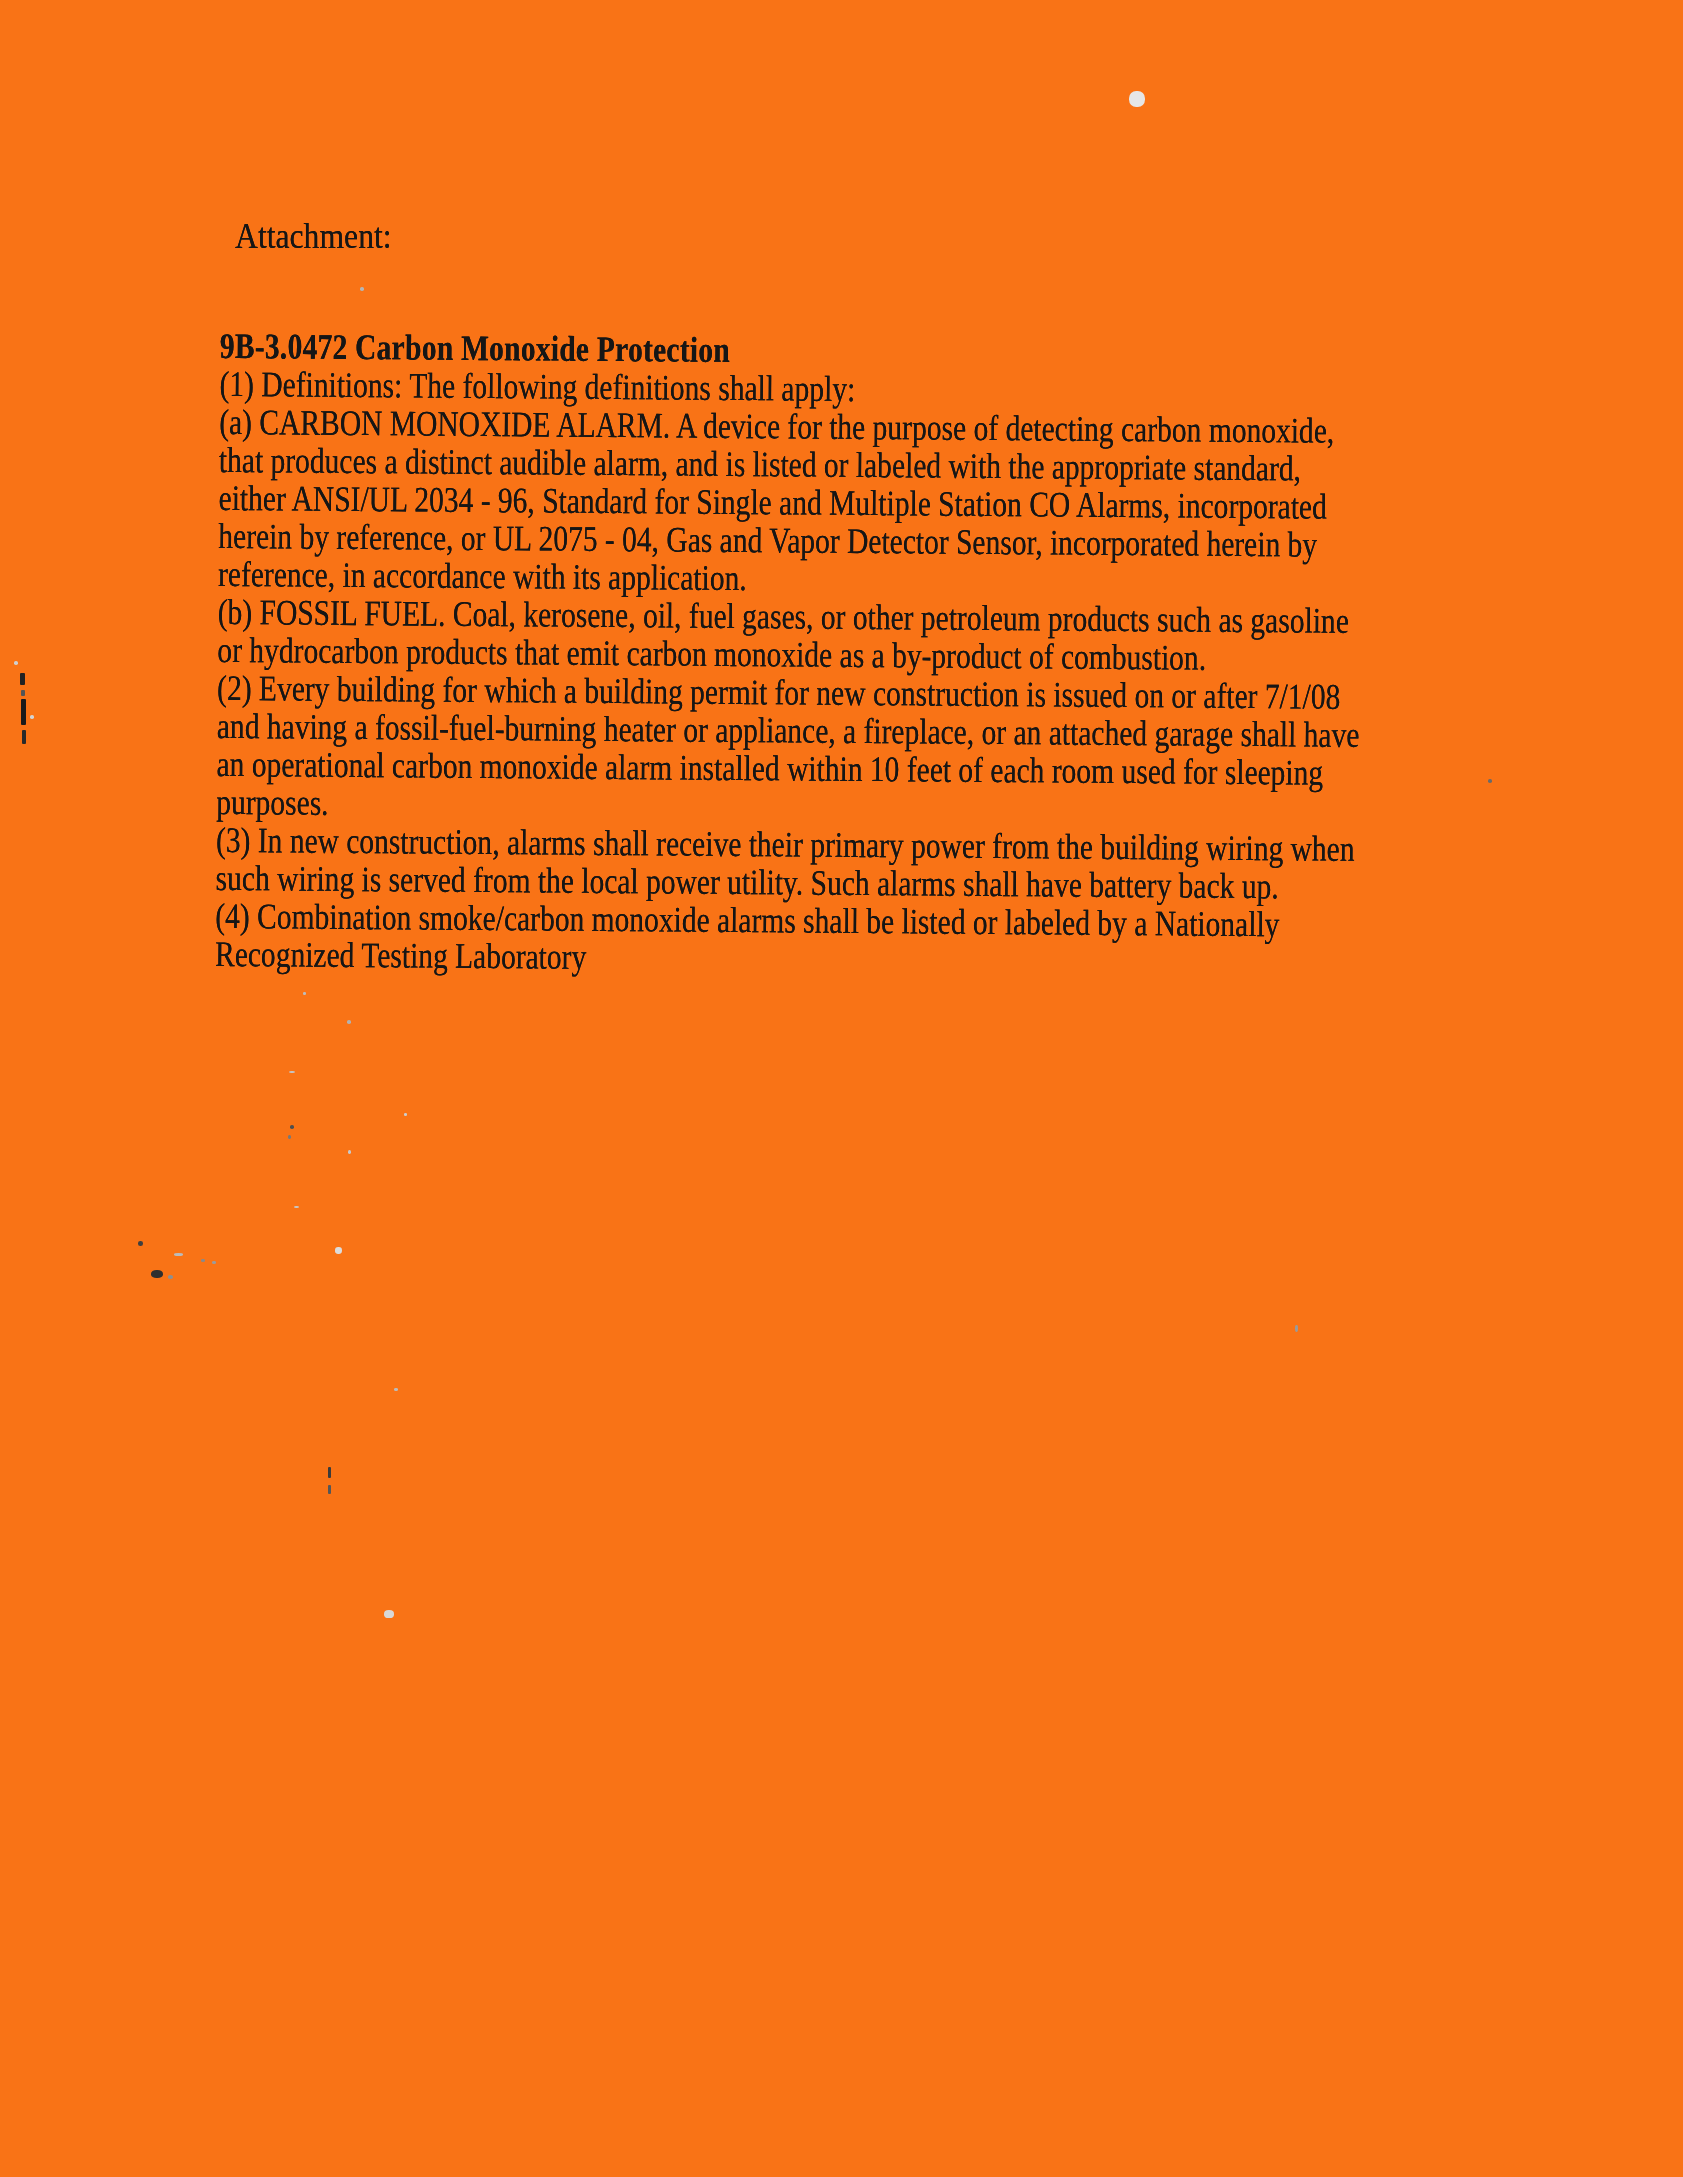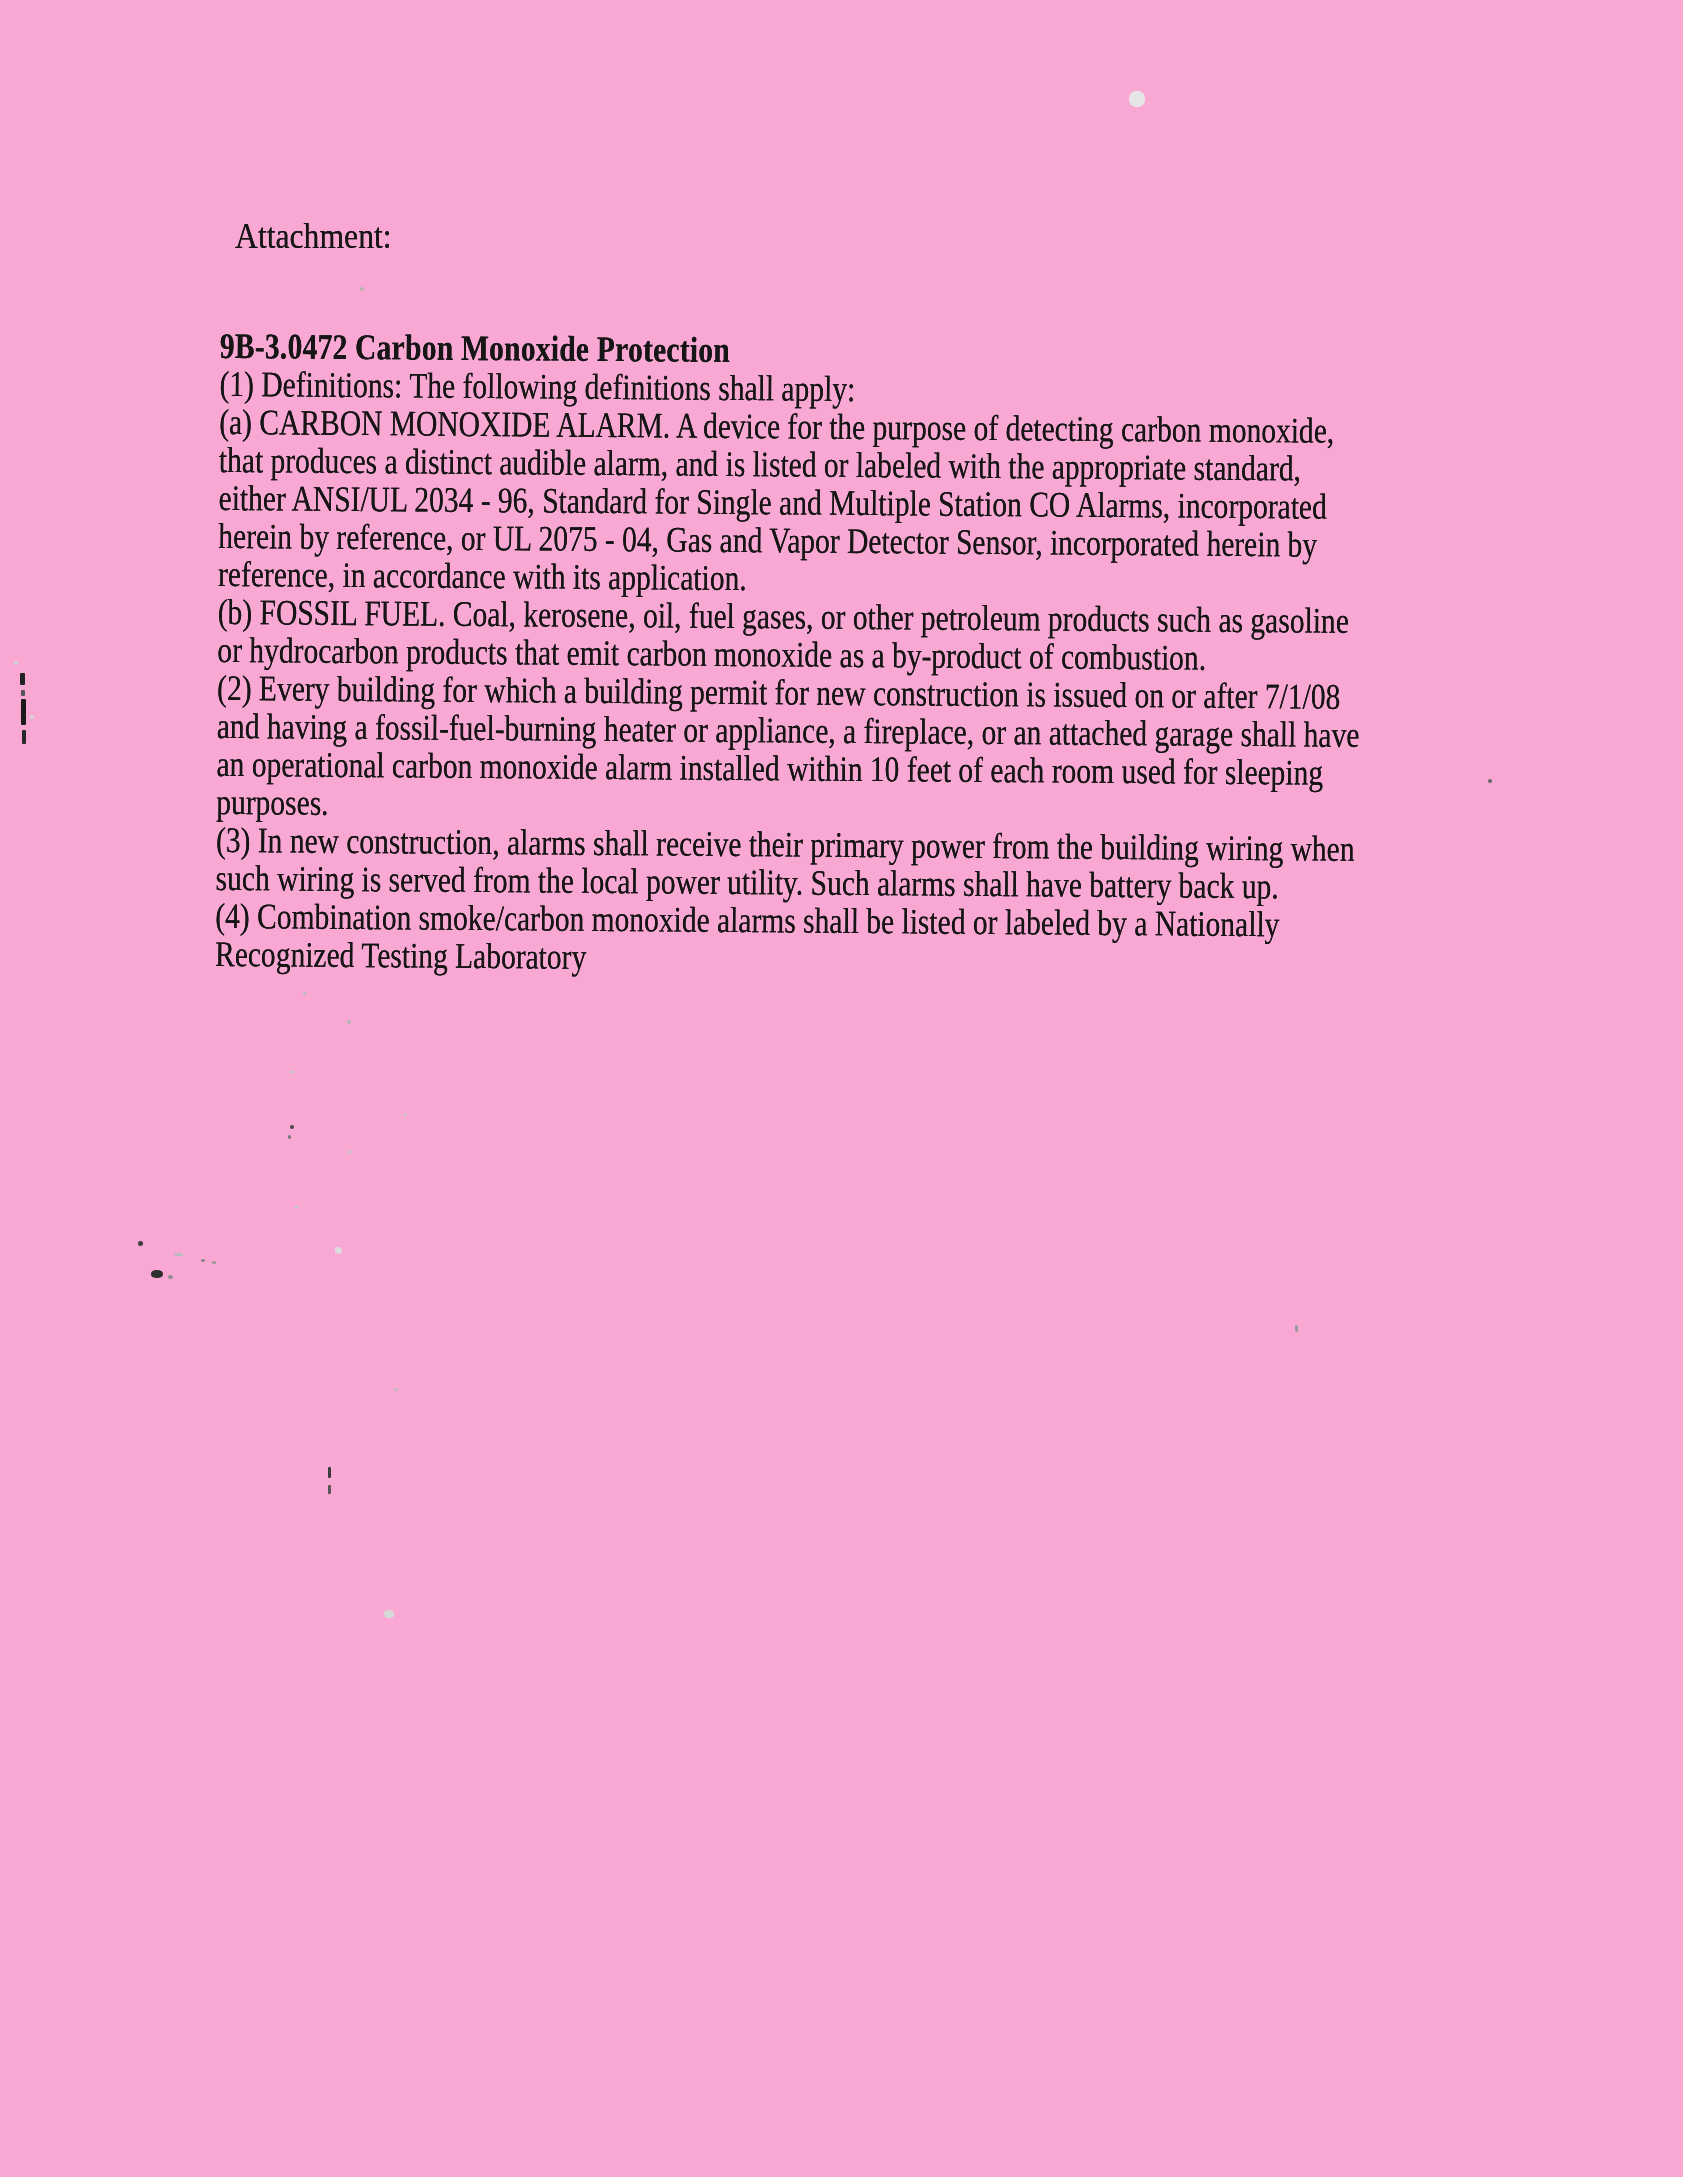--- a/index.html
+++ b/index.html
@@ -4,21 +4,21 @@
 <style>
   html, body {
     margin: 0;
     padding: 0;
     background: #ffffff;
   }
   .page {
     position: relative;
     width: 1683px;
     height: 2177px;
-    background: #f9a8d4;
+    background: #f97316;
     overflow: hidden;
     font-family: "Liberation Serif", "DejaVu Serif", serif;
     color: #161616;
   }
   
   .attachment {
     position: absolute;
     left: 235px;
     top: 216px;
     font-size: 36px;

